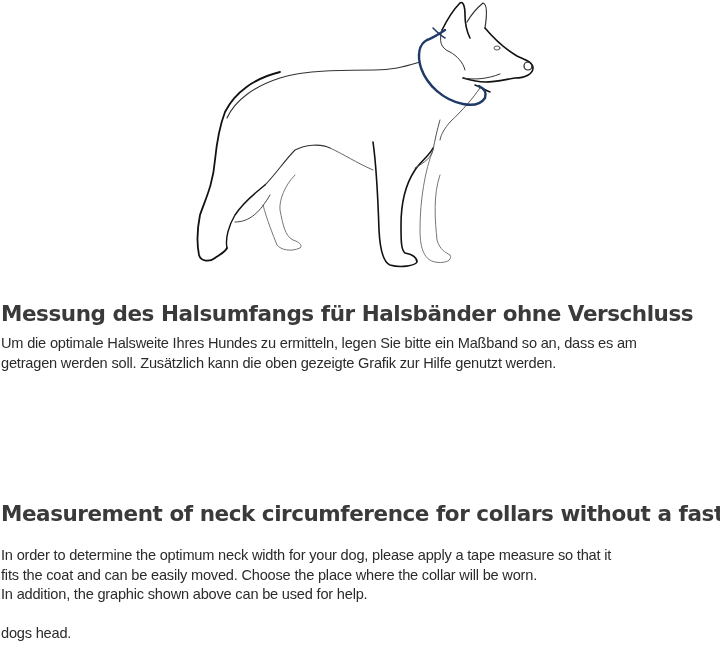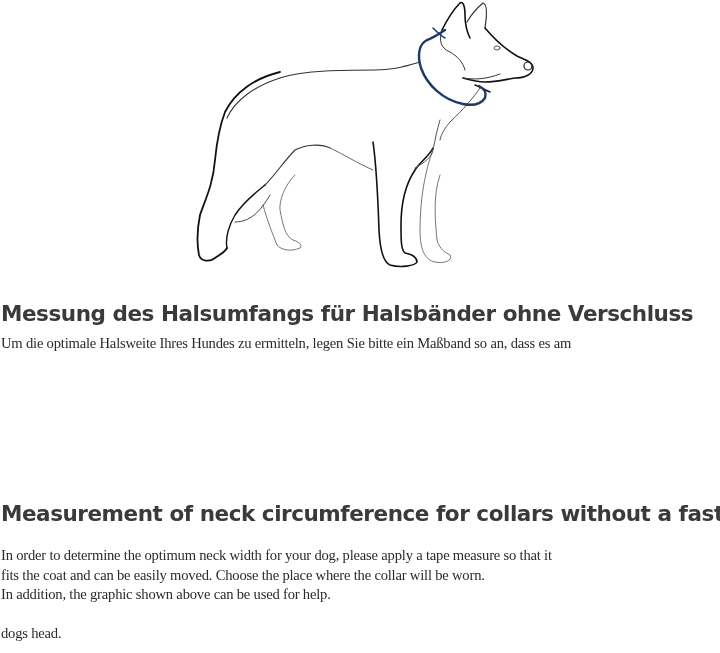--- a/index.html
+++ b/index.html
@@ -39,21 +39,21 @@
     font-family: "DejaVu Sans", sans-serif;
     font-weight: bold;
     font-size: 21.5px;
     letter-spacing: -0.45px;
     color: #3a3a3a;
     line-height: 28px;
     white-space: nowrap;
   }
   p.para {
     margin: 0;
-    font-family: Liberation Serif, serif;
+    font-family: Liberation Sans, sans-serif;
     font-size: 14.6px;
     letter-spacing: -0.2px;
     line-height: 19.6px;
     color: #2b2b2b;
   }
   .section-de p.para-1 { margin-top: 6px; }
   .section-de p.para-2 { margin-top: 19px; }
   .section-en p.para-1 { margin-top: 18px; }
   .section-en p.para-2 { margin-top: 19px; }
   .line { display: block; white-space: nowrap; }
@@ -101,20 +101,21 @@
 
     <path d="M250 30 C244 34 238 38 232 40 C224 44 222 55 226 68 C232 85 248 100 268 104 C278 106 286 104 290 98 C292 92 288 88 284 86" stroke="#1f3a66" stroke-width="2.4"></path>
     <path d="M238 28 C242 32 246 36 250 38" stroke="#1f3a66" stroke-width="1.6"></path>
   </svg>
 </div>
 
 <section class="section section-de">
   <h2 class="heading">Messung des Halsumfangs für Halsbänder ohne Verschluss</h2>
   <p class="para para-1">
     <span class="line">Um die optimale Halsweite Ihres Hundes zu ermitteln, legen Sie bitte ein Maßband so an, dass es am</span>
+    <span class="line">getragen werden soll. Zusätzlich kann die oben gezeigte Grafik zur Hilfe genutzt werden.</span>
   </p>
 </section>
 
 <section class="section section-en">
   <h2 class="heading">Measurement of neck circumference for collars without a fastener</h2>
   <p class="para para-1">
     <span class="line">In order to determine the optimum neck width for your dog, please apply a tape measure so that it</span>
     <span class="line">fits the coat and can be easily moved. Choose the place where the collar will be worn.</span>
     <span class="line">In addition, the graphic shown above can be used for help.</span>
   </p>

